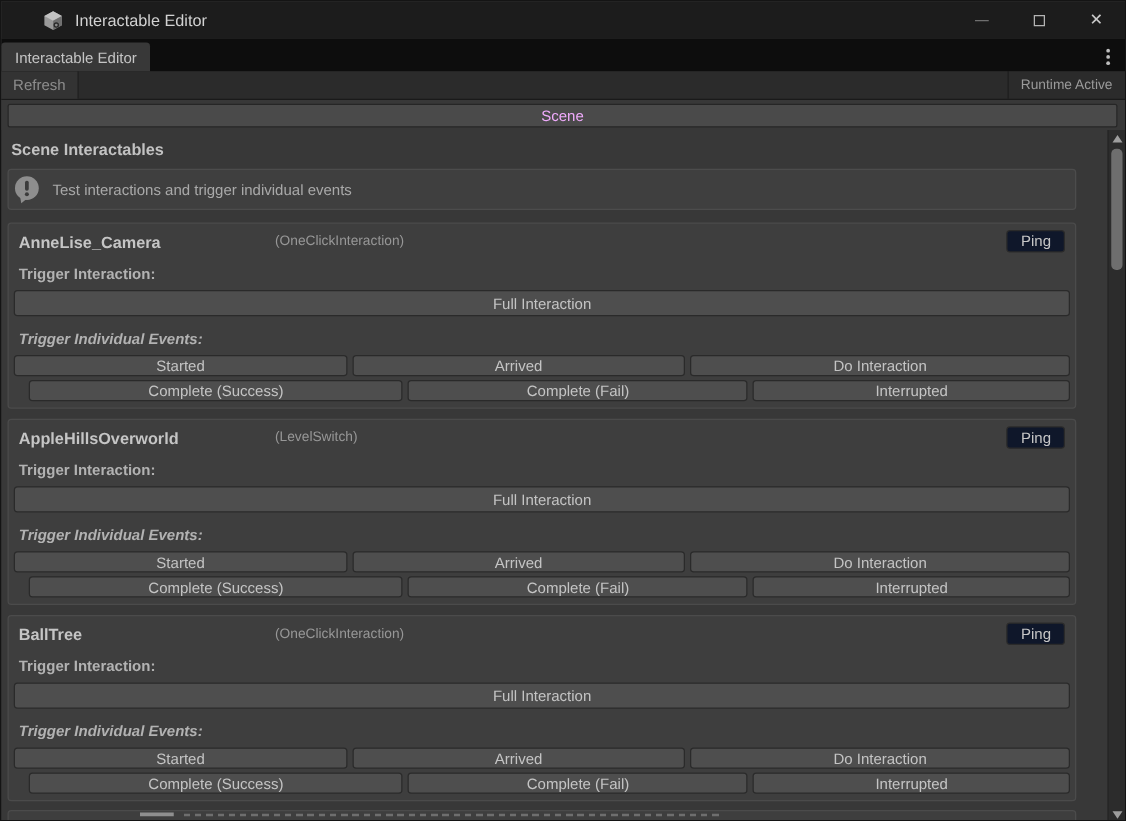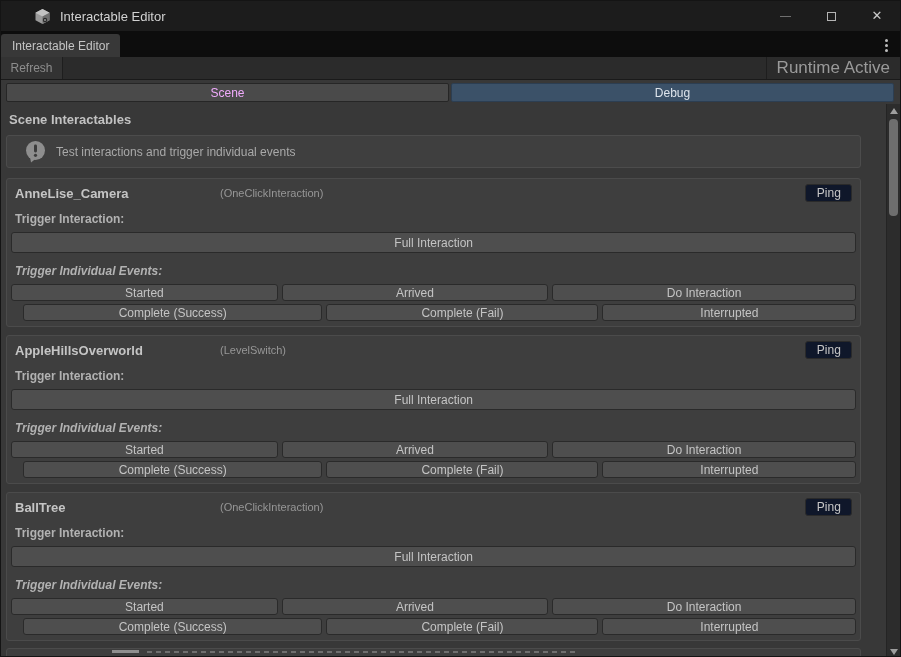--- a/index.html
+++ b/index.html
@@ -42,21 +42,21 @@
     height:23px; background:#2b2b2b; border-bottom:1px solid #1a1a1a;
     display:flex; align-items:stretch;
   }
   .refresh{
     width:62px; background:#333333; border-right:1px solid #1e1e1e;
     color:#8d8d8d; font-size:12px; display:flex; align-items:center; justify-content:center;
     cursor:default;
   }
   .toolbar .spacer{ flex:1; }
   .runtime{
-    border-left:1px solid #1e1e1e; color:#9a9a9a; font-size:17px;
+    border-left:1px solid #1e1e1e; color:#9a9a9a; font-size:11px;
     display:flex; align-items:center; padding:0 10px;
   }
 
   
   .viewtabs{
     height:24px; padding:3px 6px 2px 5px; display:flex; gap:2px; background:#383838;
   }
   .vt{
     flex:1; height:19px; font-size:12px; border:1px solid #262626; border-radius:2px;
     display:flex; align-items:center; justify-content:center; cursor:default;
@@ -67,21 +67,21 @@
   
   .scrollwrap{ position:relative; height:554px; display:flex;gap:22px; }
   .content{ width:887px; height:100%; overflow:hidden; }
 
   .heading{
     margin:8px 0 0 8px; font-size:13px; font-weight:bold; color:#c2c2c2;
   }
 
   .helpbox{
     margin:8px 3px 0 5px; height:33px; background:#3f3f3f; border:1px solid #4c4c4c;
-    border-radius:3px; display:flex; align-items:center; padding:0 14px;
+    border-radius:3px; display:flex; align-items:center; padding:0 0;
   }
   .helpbox svg{ width:25px; height:25px; margin:0 8px 0 2px; flex:0 0 auto; }
   .helptext{ color:#a9a9a9; font-size:12px; }
 
   .section{
     margin:8px 3px 0 5px; background:#3e3e3e; border:1px solid #4b4b4b;
     border-radius:3px; padding:5px 4px; height:149px;
   }
   .section.first{ margin-top:10px; }
   .sec-head{ display:flex; align-items:center; height:18px; padding:0 4px; }
@@ -172,21 +172,20 @@
   </div>
 
   <div class="toolbar">
     <div class="refresh">Refresh</div>
     <div class="spacer"></div>
     <div class="runtime">Runtime Active</div>
   </div>
 
   <div class="viewtabs">
     <div class="vt vt-scene">Scene</div>
-    <div class="vt vt-debug">Debug</div>
   </div>
 
   <div class="scrollwrap">
     <div class="content">
 
       <div class="heading">Scene Interactables</div>
 
       <div class="helpbox">
         <svg viewBox="0 0 25 25">
           <circle cx="12.5" cy="11.5" r="9.5" fill="#8e8e8e"></circle>

